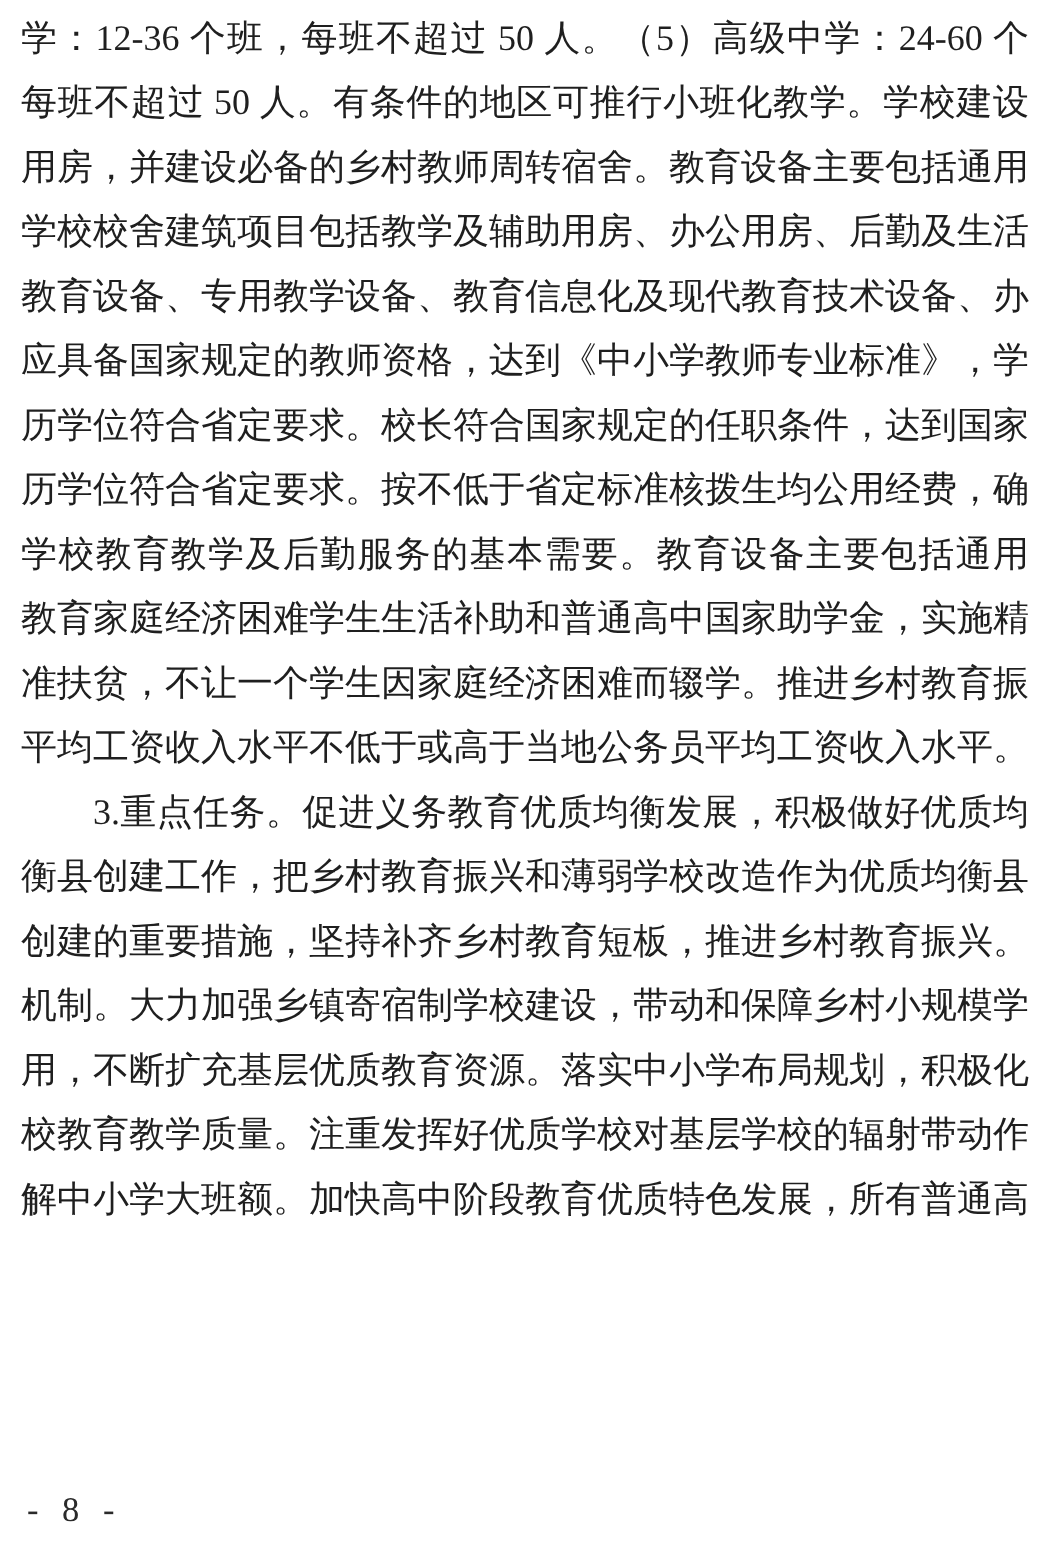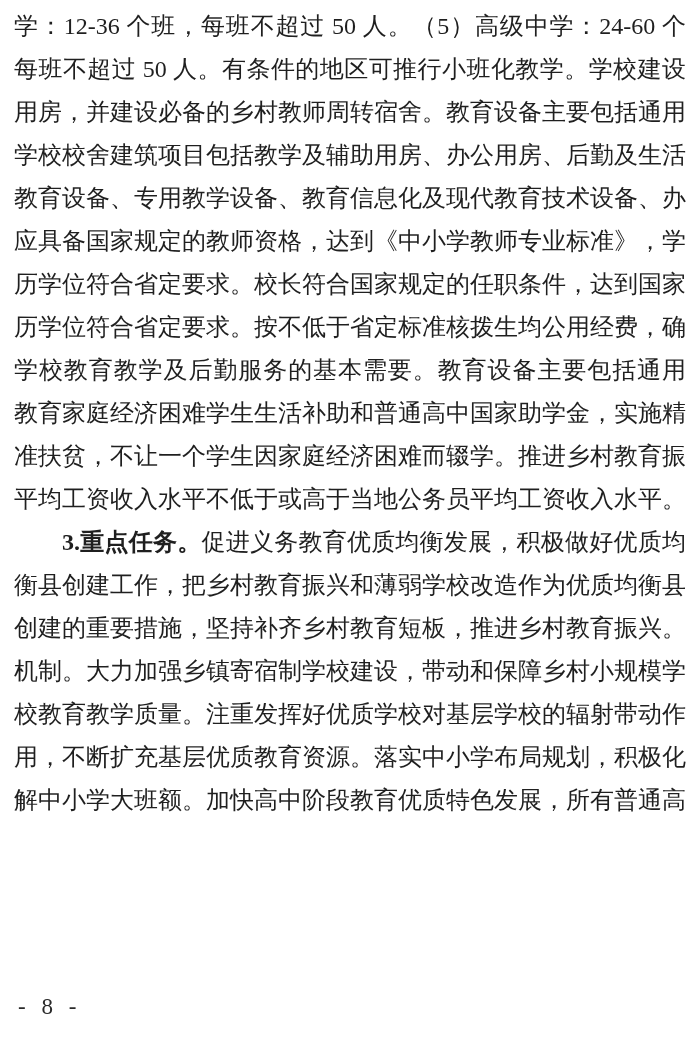--- a/index.html
+++ b/index.html
@@ -28,21 +28,21 @@
     text-align: justify;
     text-align-last: justify;
     text-justify: inter-character;
     overflow: hidden;
     letter-spacing: 0;
   }
   .line.indent {
     text-indent: 48px;
   }
   .bold-run {
-    font-weight: bold;
+    font-weight: normal;
   }
   .page-footer {
     position: absolute;
     left: 18px;
     top: 994px;
     font-size: 23px;
     letter-spacing: 5px;
     color: #2a2a2a;
     text-align: left;
     text-align-last: left;
@@ -64,18 +64,18 @@
     <div class="line">学校教育教学及后勤服务的基本需要。教育设备主要包括通用</div>
     <div class="line">教育家庭经济困难学生生活补助和普通高中国家助学金，实施精</div>
     <div class="line">准扶贫，不让一个学生因家庭经济困难而辍学。推进乡村教育振兴</div>
     <div class="line">平均工资收入水平不低于或高于当地公务员平均工资收入水平。</div>
     <div class="line indent">
       <span class="bold-run">3.重点任务。</span><span>促进义务教育优质均衡发展，积极做好优质均</span>
     </div>
     <div class="line">衡县创建工作，把乡村教育振兴和薄弱学校改造作为优质均衡县</div>
     <div class="line">创建的重要措施，坚持补齐乡村教育短板，推进乡村教育振兴。</div>
     <div class="line">机制。大力加强乡镇寄宿制学校建设，带动和保障乡村小规模学</div>
+    <div class="line">用，不断扩充基层优质教育资源。落实中小学布局规划，积极化</div>
     <div class="line">校教育教学质量。注重发挥好优质学校对基层学校的辐射带动作</div>
-    <div class="line">用，不断扩充基层优质教育资源。落实中小学布局规划，积极化</div>
     <div class="line">解中小学大班额。加快高中阶段教育优质特色发展，所有普通高</div>
   </div>
   <div class="page-footer">- 8 -</div>
 </div>
 
 </body></html>

